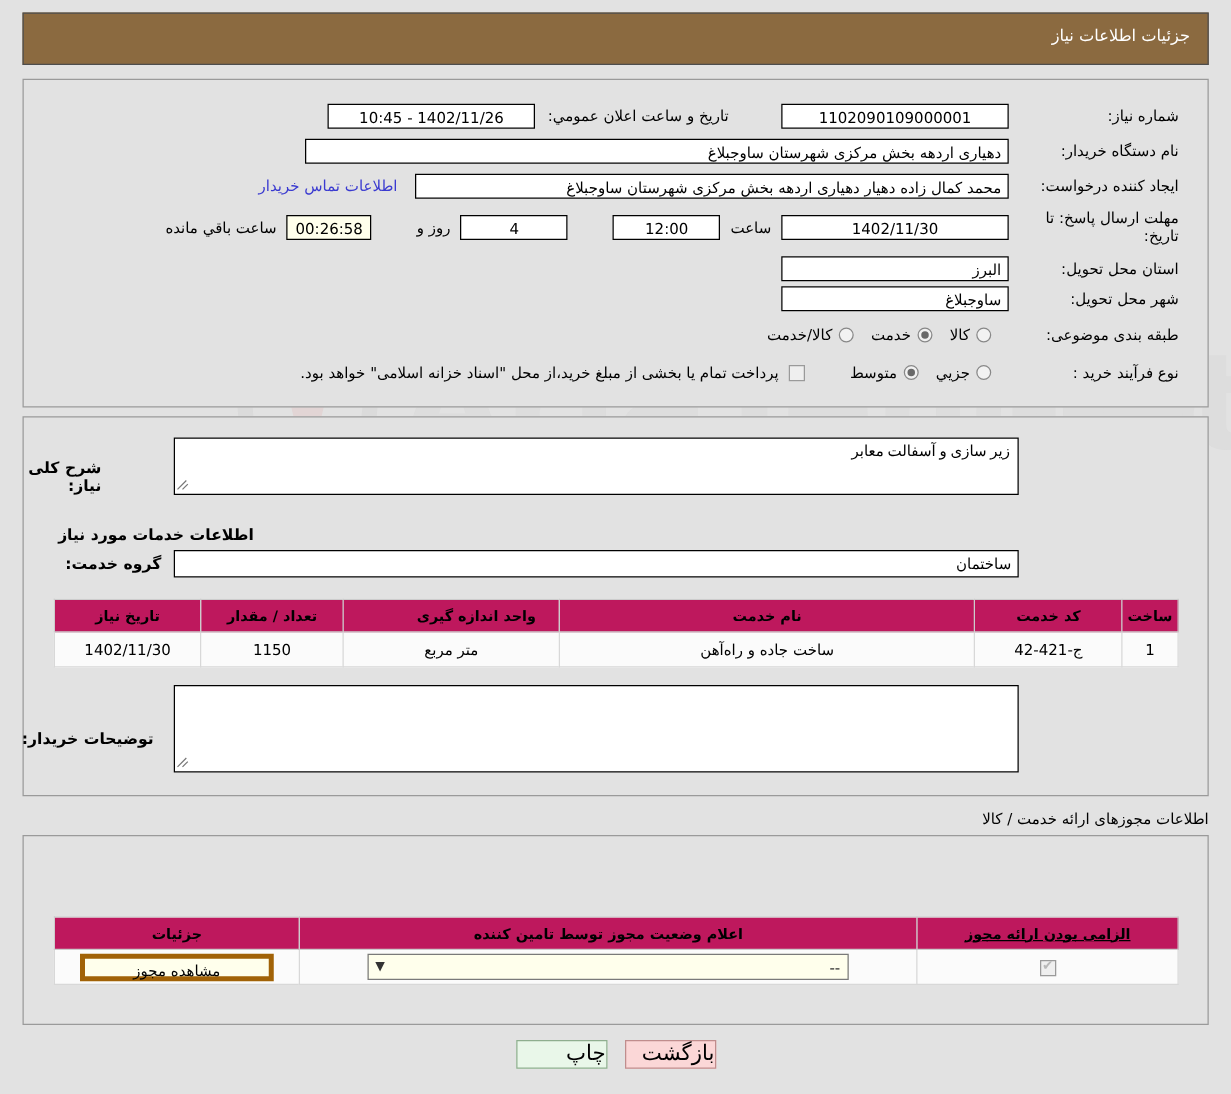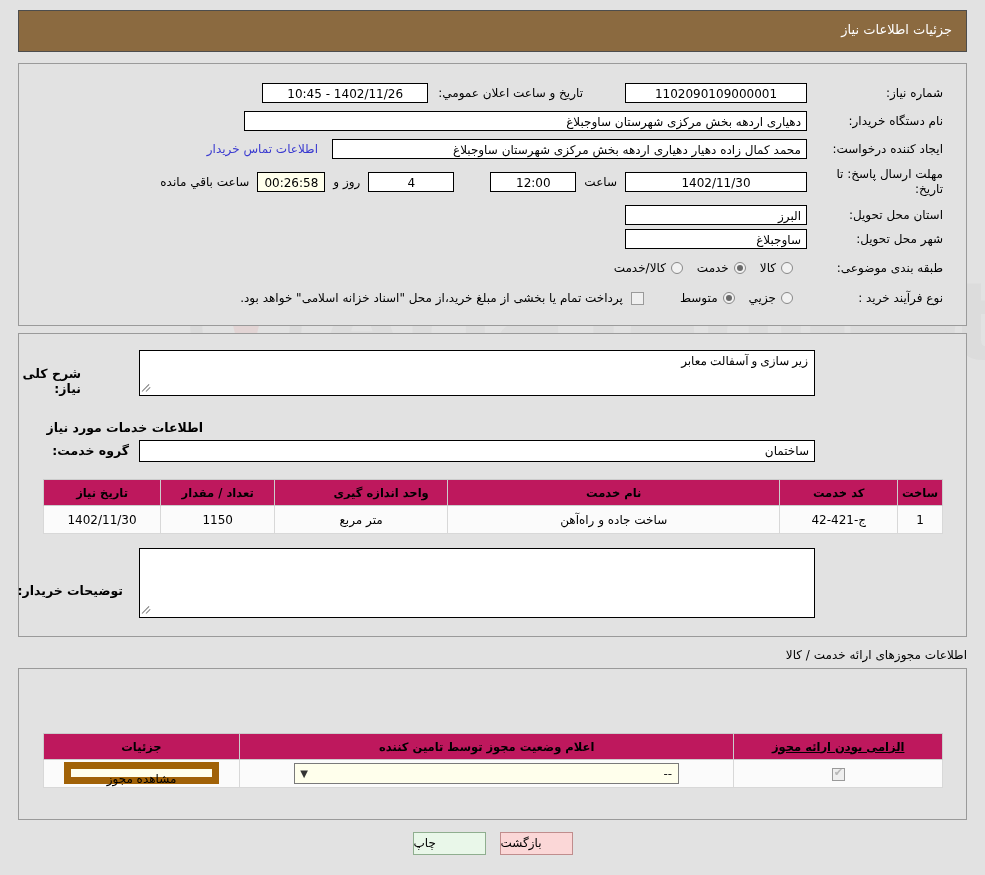--- a/index.html
+++ b/index.html
@@ -207,21 +207,21 @@
   }
   .select .chev {
     position: absolute;
     left: 5px; top: 0;
     font-size: 10px;
     color: #333;
     line-height: 20px;
   }
 
   .btn {
-    border: 7px solid #a16207;
+    border: 4px solid #a16207;
     background: #ffffec;
     font-size: 12px;
     height: 22px;
     line-height: 20px;
     box-sizing: border-box;
     text-align: center;
     cursor: pointer;
     color: #000;
     font-family: inherit;
     padding: 0;
@@ -236,22 +236,22 @@
     flex-direction: row;
     justify-content: center;
     gap: 14px;
     z-index: 3;
   }
   .fbtn {
     width: 73px;
     height: 23px;
     line-height: 21px;
     box-sizing: border-box;
-    font-size: 12px;
-    text-align: left;
+    font-size: 17px;
+    text-align: right;
     border: 1px solid #9a5c5c;
     cursor: pointer;
     font-family: inherit;
     color: #000;
     padding: 0;
   }
   .fbtn.print  { background: #e9f7e9; border-color: #8fae8f; }
   .fbtn.back   { background: #fbd7d7; border-color: #c08d8d; }
 </style>
 </head>
@@ -295,21 +295,21 @@
     <div class="field right" style="width:475px; margin-right:10px;">محمد کمال زاده دهیار دهیاری اردهه بخش مرکزی شهرستان ساوجبلاغ</div>
     <a class="link" style="margin-right:14px;" href="#">اطلاعات تماس خریدار</a>
   </div>
 
   <div class="row" style="top:167px; right:42px; z-index:4;">
     <div class="lbl" style="width:126px; white-space:normal; line-height:15px;">مهلت ارسال پاسخ: تا تاریخ:</div>
     <div class="field center" style="width:182px; margin-right:10px;">1402/11/30</div>
     <div class="lbl" style="margin-right:8px;">ساعت</div>
     <div class="field center" style="width:86px; margin-right:8px;">12:00</div>
     <div class="field center" style="width:86px; margin-right:36px;">4</div>
-    <div class="lbl" style="margin-right:8px;">روز و</div>
+    <div class="lbl" style="margin-right:8px;margin-left:28px;">روز و</div>
     <div class="field center cream" style="width:68px; margin-right:8px;">00:26:58</div>
     <div class="lbl" style="margin-right:8px;">ساعت باقي مانده</div>
   </div>
 
   <div class="row" style="top:205px; right:42px; z-index:4;">
     <div class="lbl" style="width:126px;">استان محل تحویل:</div>
     <div class="field right" style="width:182px; margin-right:10px;">البرز</div>
   </div>
 
   <div class="row" style="top:229px; right:42px; z-index:4;">

